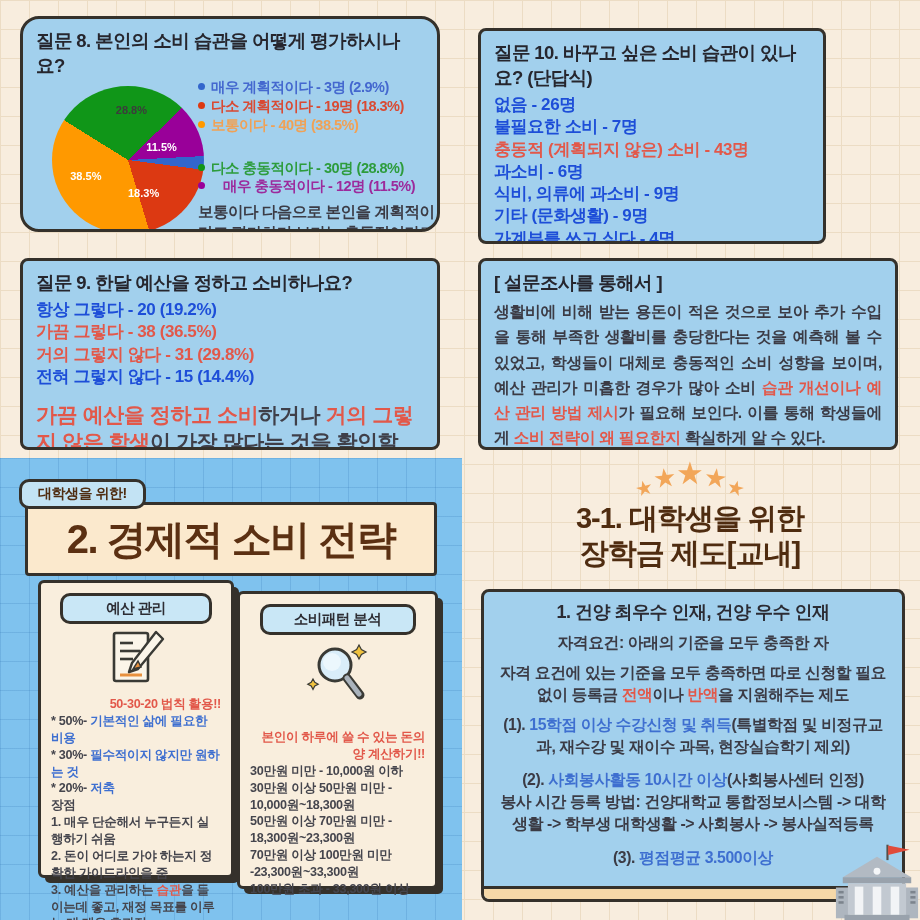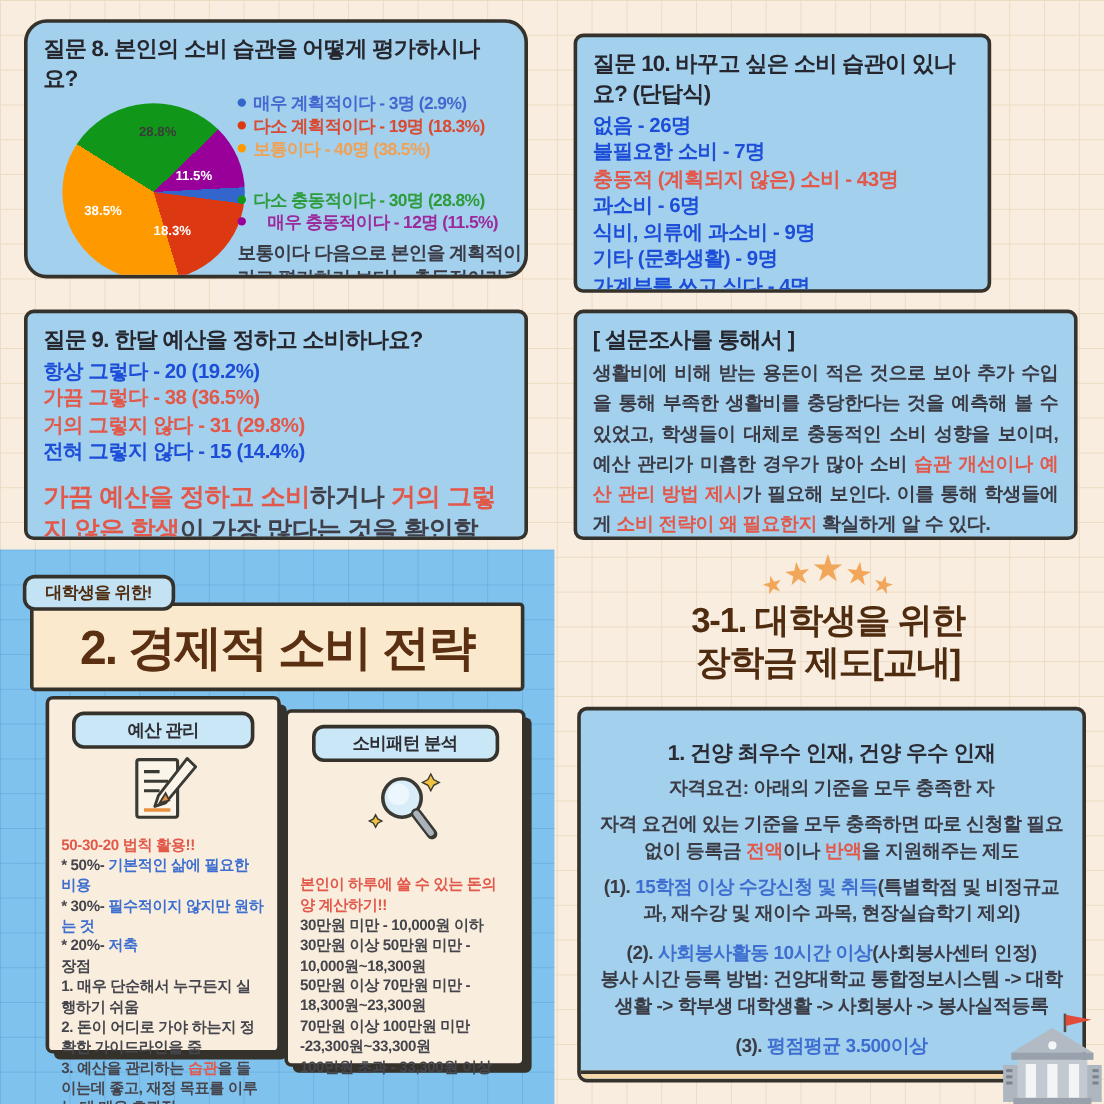--- a/index.html
+++ b/index.html
@@ -85,35 +85,35 @@
   }
   #card-budget  { left:26px;  top:580px; width:196px; height:298px;margin-left:12px; }
   #card-pattern { left:237px; top:591px; width:201px; height:298px; }
   .card-header {
     margin:10px auto 4px; width:80%; background:#c9e7f6; border:3px solid #35312b;
     border-radius:10px; text-align:center; font-size:14.5px; font-weight:800;
     color:#2d2d33; padding:3px 0; letter-spacing:-0.5px;
   }
   .card-icon { display:flex; justify-content:center; }
   .card-text { padding:2px 10px 0; font-size:12.6px; line-height:1.34; font-weight:600; color:#45454d; letter-spacing:-0.3px; }
-  .card-heading { color:#e2584a; font-weight:700; }
+  .card-heading { color:#e2584a; font-weight:700;text-align:right; }
   
   .stars { position:absolute; left:600px; top:458px; width:180px; display:flex; justify-content:center; align-items:flex-end; }
   .stars span { color:#f2a659; line-height:1; }
   .st0 { font-size:20px; transform:translateY(9px) rotate(-14deg); }
   .st1 { font-size:26px; transform:translateY(2px) rotate(-7deg); }
   .st2 { font-size:31px; }
   .st3 { font-size:26px; transform:translateY(2px) rotate(7deg); }
   .st4 { font-size:20px; transform:translateY(9px) rotate(14deg); }
   .br-title {
     position:absolute; left:470px; top:501px; width:440px; text-align:center;
     font-size:29px; font-weight:700; color:#4f2c10; line-height:1.22; letter-spacing:-1px;
   }
   #panel-scholarship { left:481px; top:589px; width:424px; height:313px; }
-  .sch-body { flex:1; padding:19px 15px 0; text-align:center; }
+  .sch-body { flex:1; padding:4px 15px 0; text-align:center; }
   .sch-heading { font-size:18px; font-weight:800; color:#2b2b33; margin:4px 0 8px; letter-spacing:-0.5px; }
   .sch-p { font-size:15.8px; line-height:1.4; font-weight:600; color:#3b3b45; margin:8px 0; letter-spacing:-0.4px; }
   .sch-p.tight { margin:0 0 8px; }
   .building { position:absolute; left:834px; top:843px; width:86px; height:77px; z-index:4; }
 </style>
 </head>
 <body>
 
 <div class="blue-quad"></div>
 

